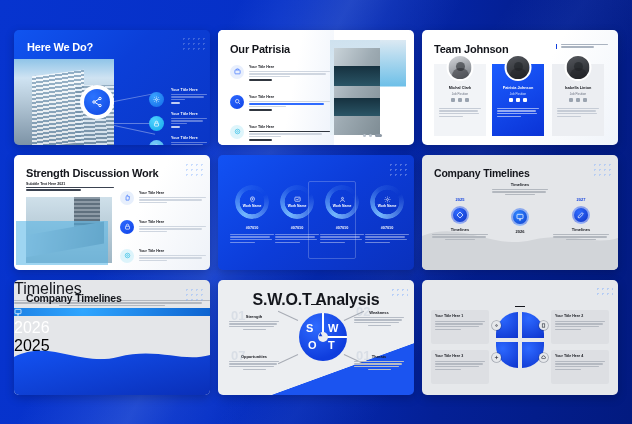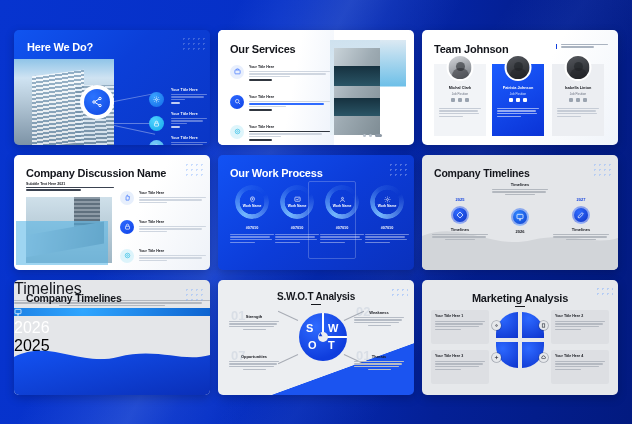--- a/index.html
+++ b/index.html
@@ -193,21 +193,21 @@
   .s6 .dot-pat { position:absolute; right:6px; top:7px; width:20px; height:14px; opacity:.5;
     background-image: radial-gradient(rgba(120,170,255,.8) 1px, transparent 1px);
     background-size:5px 5px; }
 
   .s7 { background:#e4e6e9; }
   .s7 .s-title { position:absolute; left:12px; top:12px; color:#14161c; font-size:10.5px; }
 
   
   .s8 { background:linear-gradient(160deg,#eceef1 72%, #1b54f0 72.4%); }
   .s8 .s-title { position:absolute; left:0; right:0; top:11px; text-align:center;
-    color:#14161c; font-size:10px; }
+    color:#14161c; font-size:16px; }
   .s8 .ul { position:absolute; left:50%; top:24px; transform:translateX(-50%);
     width:10px; height:1.6px; background:#14161c; }
   .s8 .pie { position:absolute; left:81px; top:33px; width:48px; height:48px; border-radius:50%;
     background:radial-gradient(circle at 35% 28%, #2f6bff, #0f3ddd 70%); }
   .s8 .cross { position:absolute; background:#fff; }
   .s8 .L { position:absolute; color:#fff; font-weight:bold; font-size:11px; }
   .s8 .knob { position:absolute; left:50%; top:50%; transform:translate(-50%,-50%);
     width:10px; height:10px; border-radius:50%; background:#eceef1; }
   .s8 .blk { position:absolute; width:50px; }
   .s8 .bt { font-size:4px; font-weight:bold; color:#14161c; }
@@ -313,21 +313,21 @@
       <div class="p">
         <div class="barline" style="width:100%;background:rgba(255,255,255,.35)"></div>
         <div class="barline" style="width:90%;background:rgba(255,255,255,.35)"></div>
 
       </div>
     </div>
   </div>
 
   <div class="slide s2">
     <div class="leftwrap"></div>
-    <div class="s-title">Our Services</div>
+    <div class="s-title">Our Patrisia</div>
 
     <div class="row" style="top:35px;">
       <div class="ic a">
         <svg class="mini" width="7" height="7" viewBox="0 0 24 24" fill="none" stroke="#2f6bff" stroke-width="2.2">
           <rect x="3" y="7" width="18" height="13" rx="2"></rect>
             <path d="M8 7V5a2 2 0 0 1 2-2h4a2 2 0 0 1 2 2v2"></path>
         </svg>
       </div>
       <div style="flex:1">
         <div class="tt">Your Title Here</div>
@@ -454,21 +454,21 @@
         <div class="barline" style="width:100%;background:#c6ccd6"></div>
         <div class="barline" style="width:92%;background:#c6ccd6"></div>
         <div class="barline" style="width:96%;background:#c6ccd6"></div>
         <div class="barline" style="width:58%;background:#c6ccd6"></div>
       </div>
     </div>
   </div>
 
   <div class="slide s4">
     <div class="dot-pat"></div>
-    <div class="s-title">Company Discussion Name</div>
+    <div class="s-title">Strength Discussion Work</div>
     <div class="sub">Subtitle Text Here 2021</div>
     <div class="subp">
       <div class="barline" style="width:100%;background:#3a4250"></div>
       <div class="barline" style="width:62%;background:#3a4250"></div>
     </div>
 
     <div class="photo">
       <div class="tower"></div>
         <div class="bridge"></div>
     </div>
@@ -520,21 +520,20 @@
           <div class="barline" style="width:100%;background:#cfd6e0"></div>
           <div class="barline" style="width:94%;background:#cfd6e0"></div>
           <div class="barline" style="width:42%;background:#cfd6e0"></div>
         </div>
       </div>
     </div>
   </div>
 
   <div class="slide s5">
     <div class="dot-pat"></div>
-    <div class="s-title">Our Work Process</div>
     <div class="hl"></div>
 
     <div class="col" style="left:12px;">
       <div class="ringwrap">
         <div class="ring"></div>
         <div class="inner">
           <span>
             <svg class="mini" width="7" height="7" viewBox="0 0 24 24" fill="none" stroke="#fff" stroke-width="2.2">
               <path d="M12 21s7-6.4 7-11a7 7 0 1 0-14 0c0 4.6 7 11 7 11z"></path>
                 <circle cx="12" cy="10" r="2.3"></circle>
@@ -797,21 +796,20 @@
         <div class="barline" style="width:100%;background:#b6bcc6"></div>
         <div class="barline" style="width:96%;background:#b6bcc6"></div>
         <div class="barline" style="width:90%;background:#b6bcc6"></div>
         <div class="barline" style="width:46%;margin-left:27%;background:#b6bcc6"></div>
       </div>
     </div>
   </div>
 
   <div class="slide s9">
     <div class="dot-pat"></div>
-    <div class="s-title">Marketing Analysis</div>
     <div class="ul"></div>
 
     <div class="circle">
       <div class="q" style="left:0;top:0;border-radius:22px 0 0 0;"></div>
       <div class="q" style="right:0;top:0;border-radius:0 22px 0 0;"></div>
       <div class="q" style="left:0;bottom:0;border-radius:0 0 0 22px;"></div>
       <div class="q" style="right:0;bottom:0;border-radius:0 0 22px 0;"></div>
       <div class="badge" style="left:-4px;top:9px;">
         <svg class="mini" width="5" height="5" viewBox="0 0 24 24" fill="none" stroke="#2b303a" stroke-width="3">
           <circle cx="12" cy="12" r="4"></circle>

